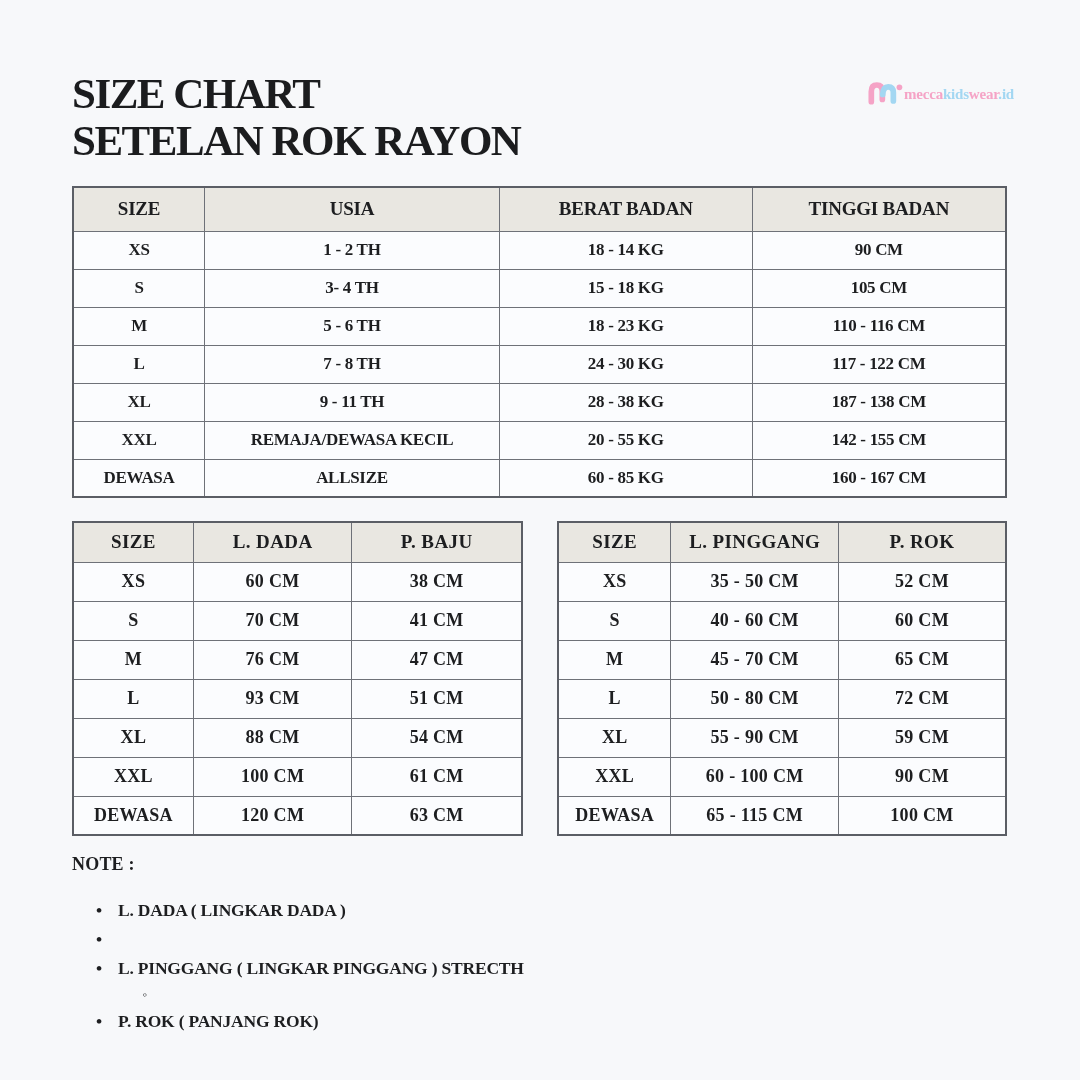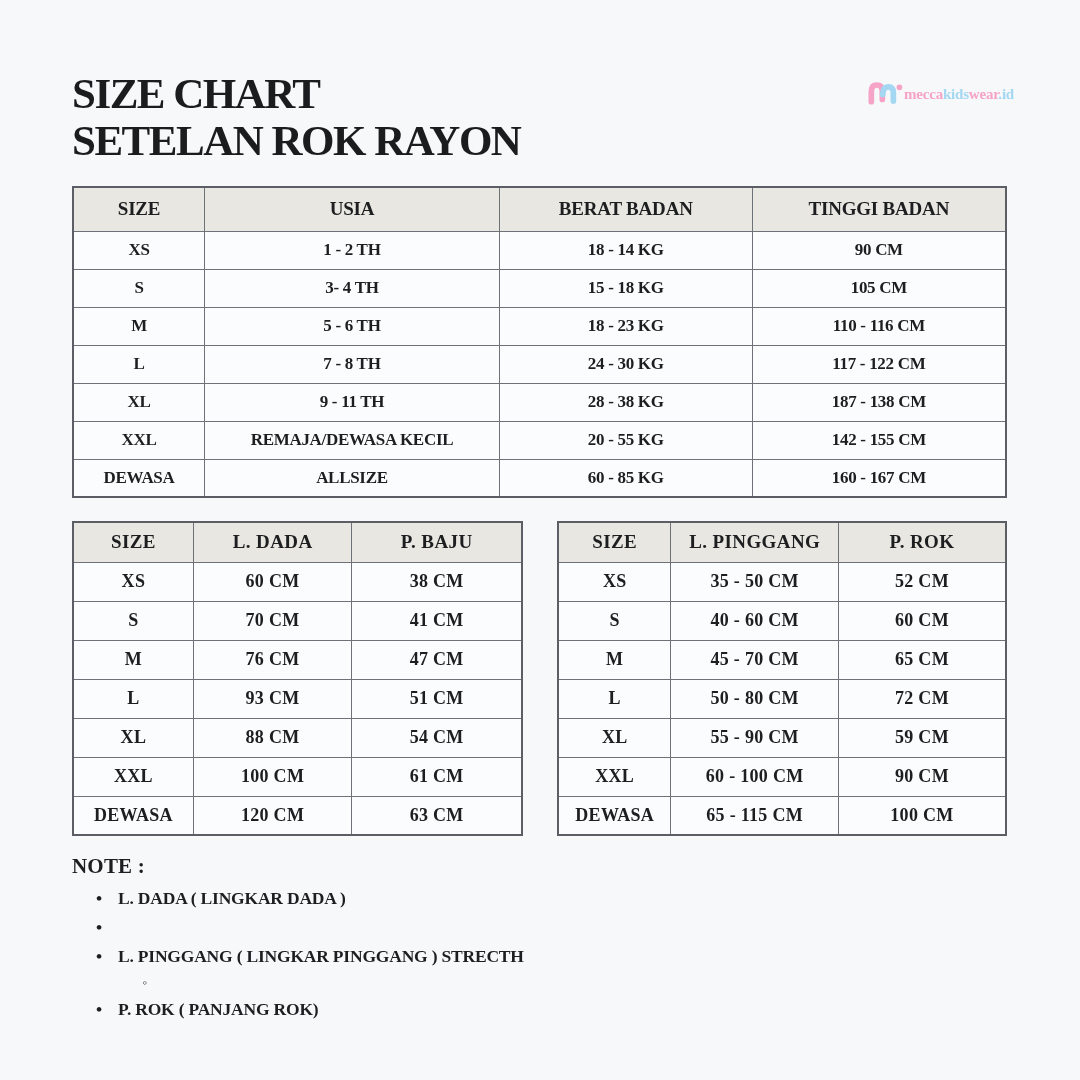--- a/index.html
+++ b/index.html
@@ -55,21 +55,21 @@
   .main-table td{height:38px;font-size:17px;font-weight:700;letter-spacing:-0.3px;}
 
   .small-table th{height:40px;font-size:19px;font-weight:700;letter-spacing:0.4px;}
   .small-table td{height:39px;font-size:18px;font-weight:700;letter-spacing:0.3px;}
 
   .chest-table{position:absolute;left:72px;top:521px;width:451px;}
   .waist-table{position:absolute;left:557px;top:521px;width:450px;}
 
   
   .note{position:absolute;left:72px;top:854px;width:900px;}
-  .note-title{font-size:21px;font-weight:700;letter-spacing:0.2px;margin-bottom:9px;}
+  .note-title{font-size:18px;font-weight:700;letter-spacing:0.2px;margin-bottom:25px;}
   .note-list{display:flex;flex-direction:column;gap:8px;}
   .note-item{display:flex;align-items:baseline;font-size:17.5px;font-weight:700;letter-spacing:-0.2px;}
   .note-item .marker{width:18px;text-align:center;margin-right:10px;flex:none;}
   .note-item.level-1{margin-left:18px;}
   .note-item.level-2{margin-left:64px;}
   .note-item.level-2 .marker{font-size:13px;}
 </style>
 </head>
 <body>
 

